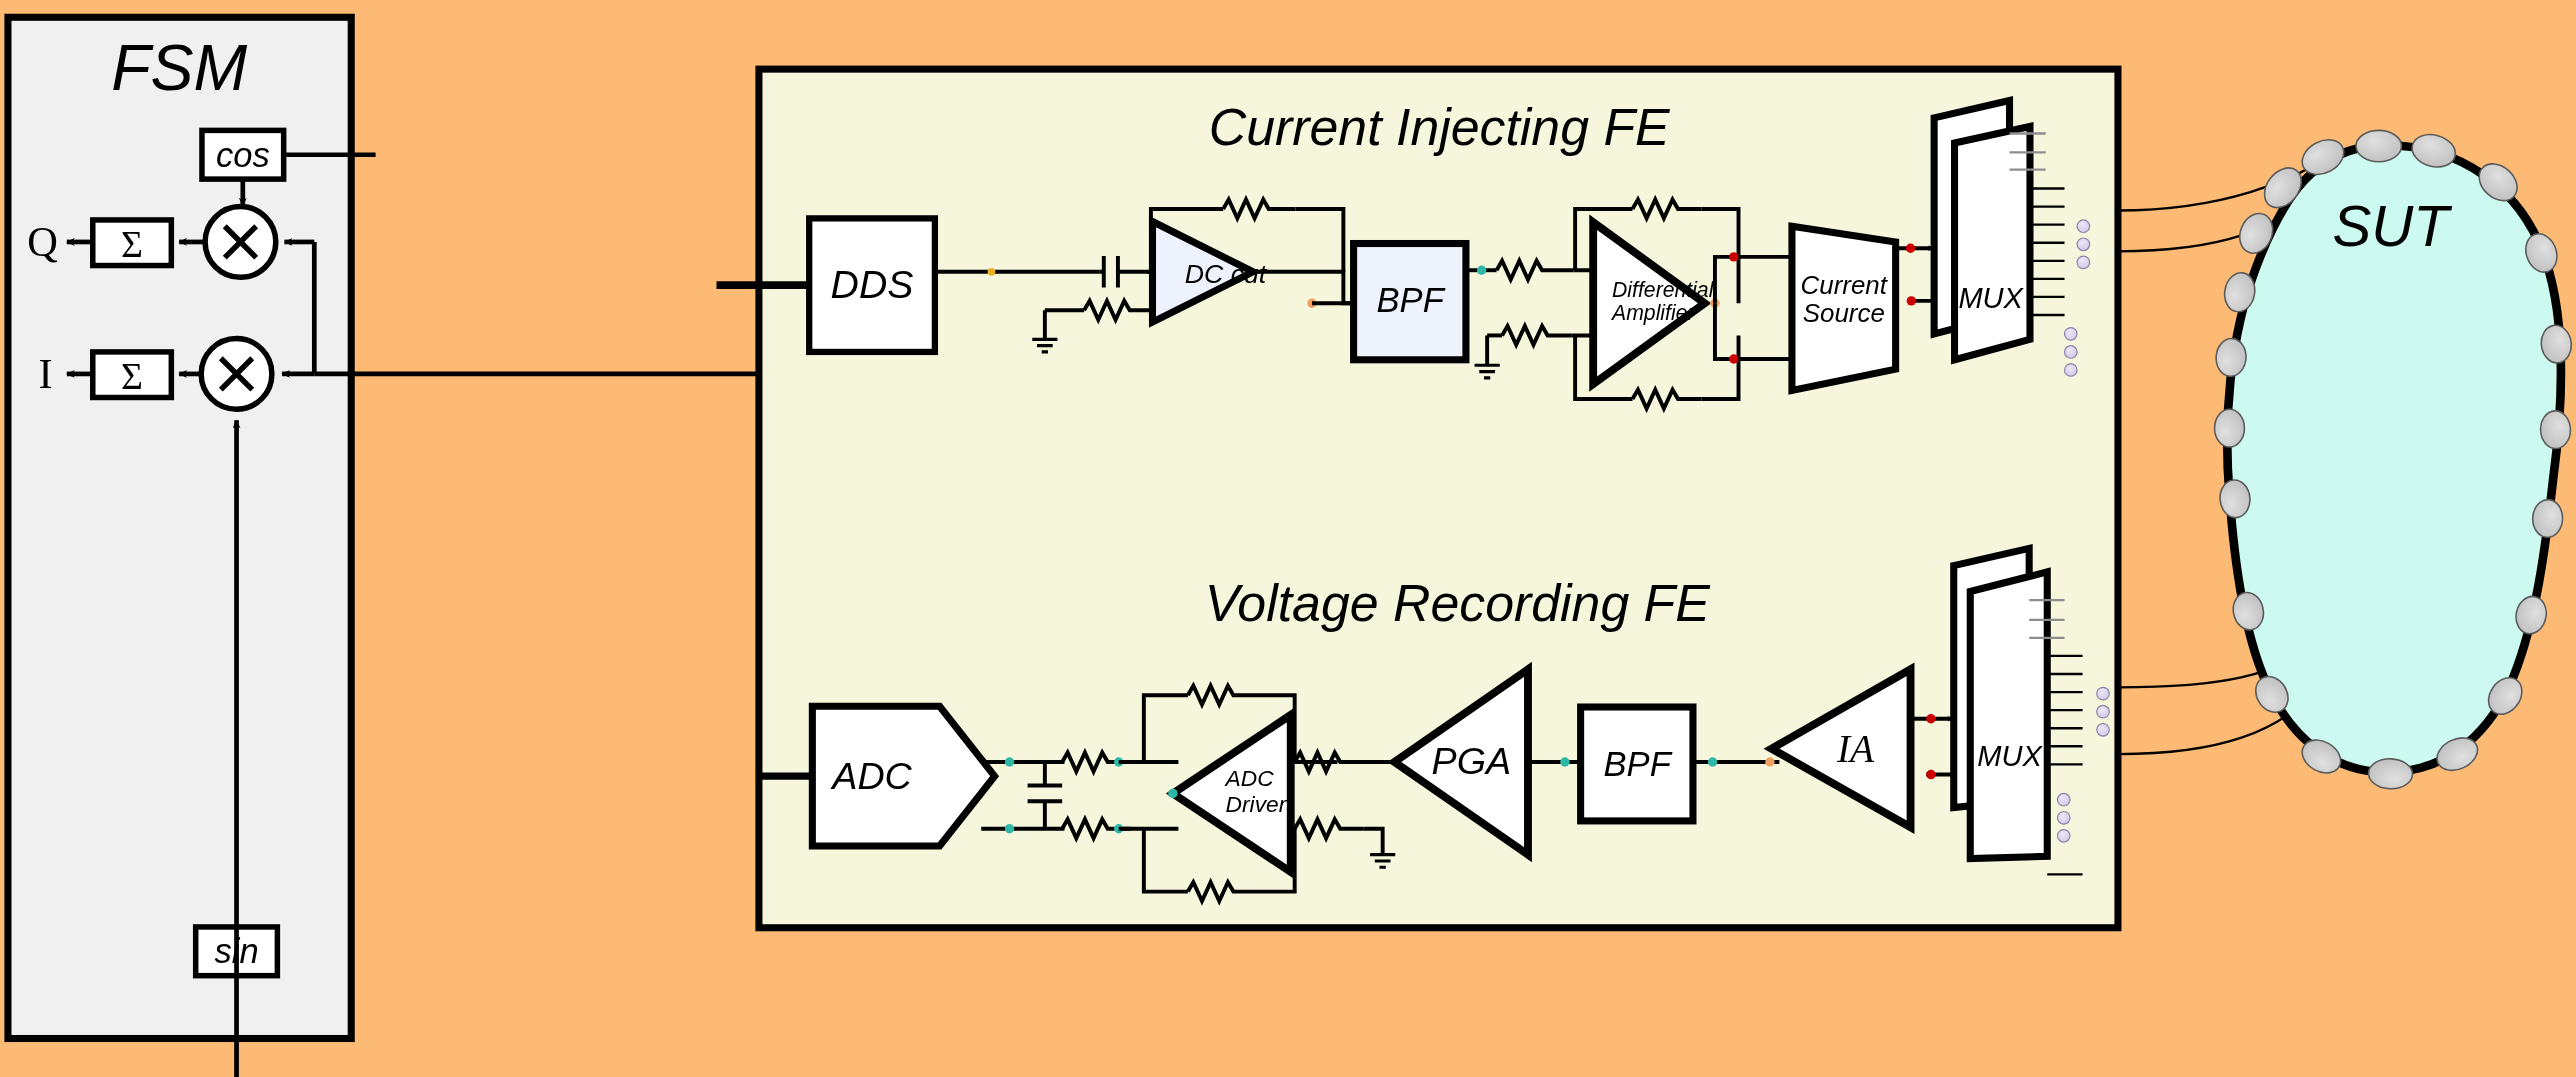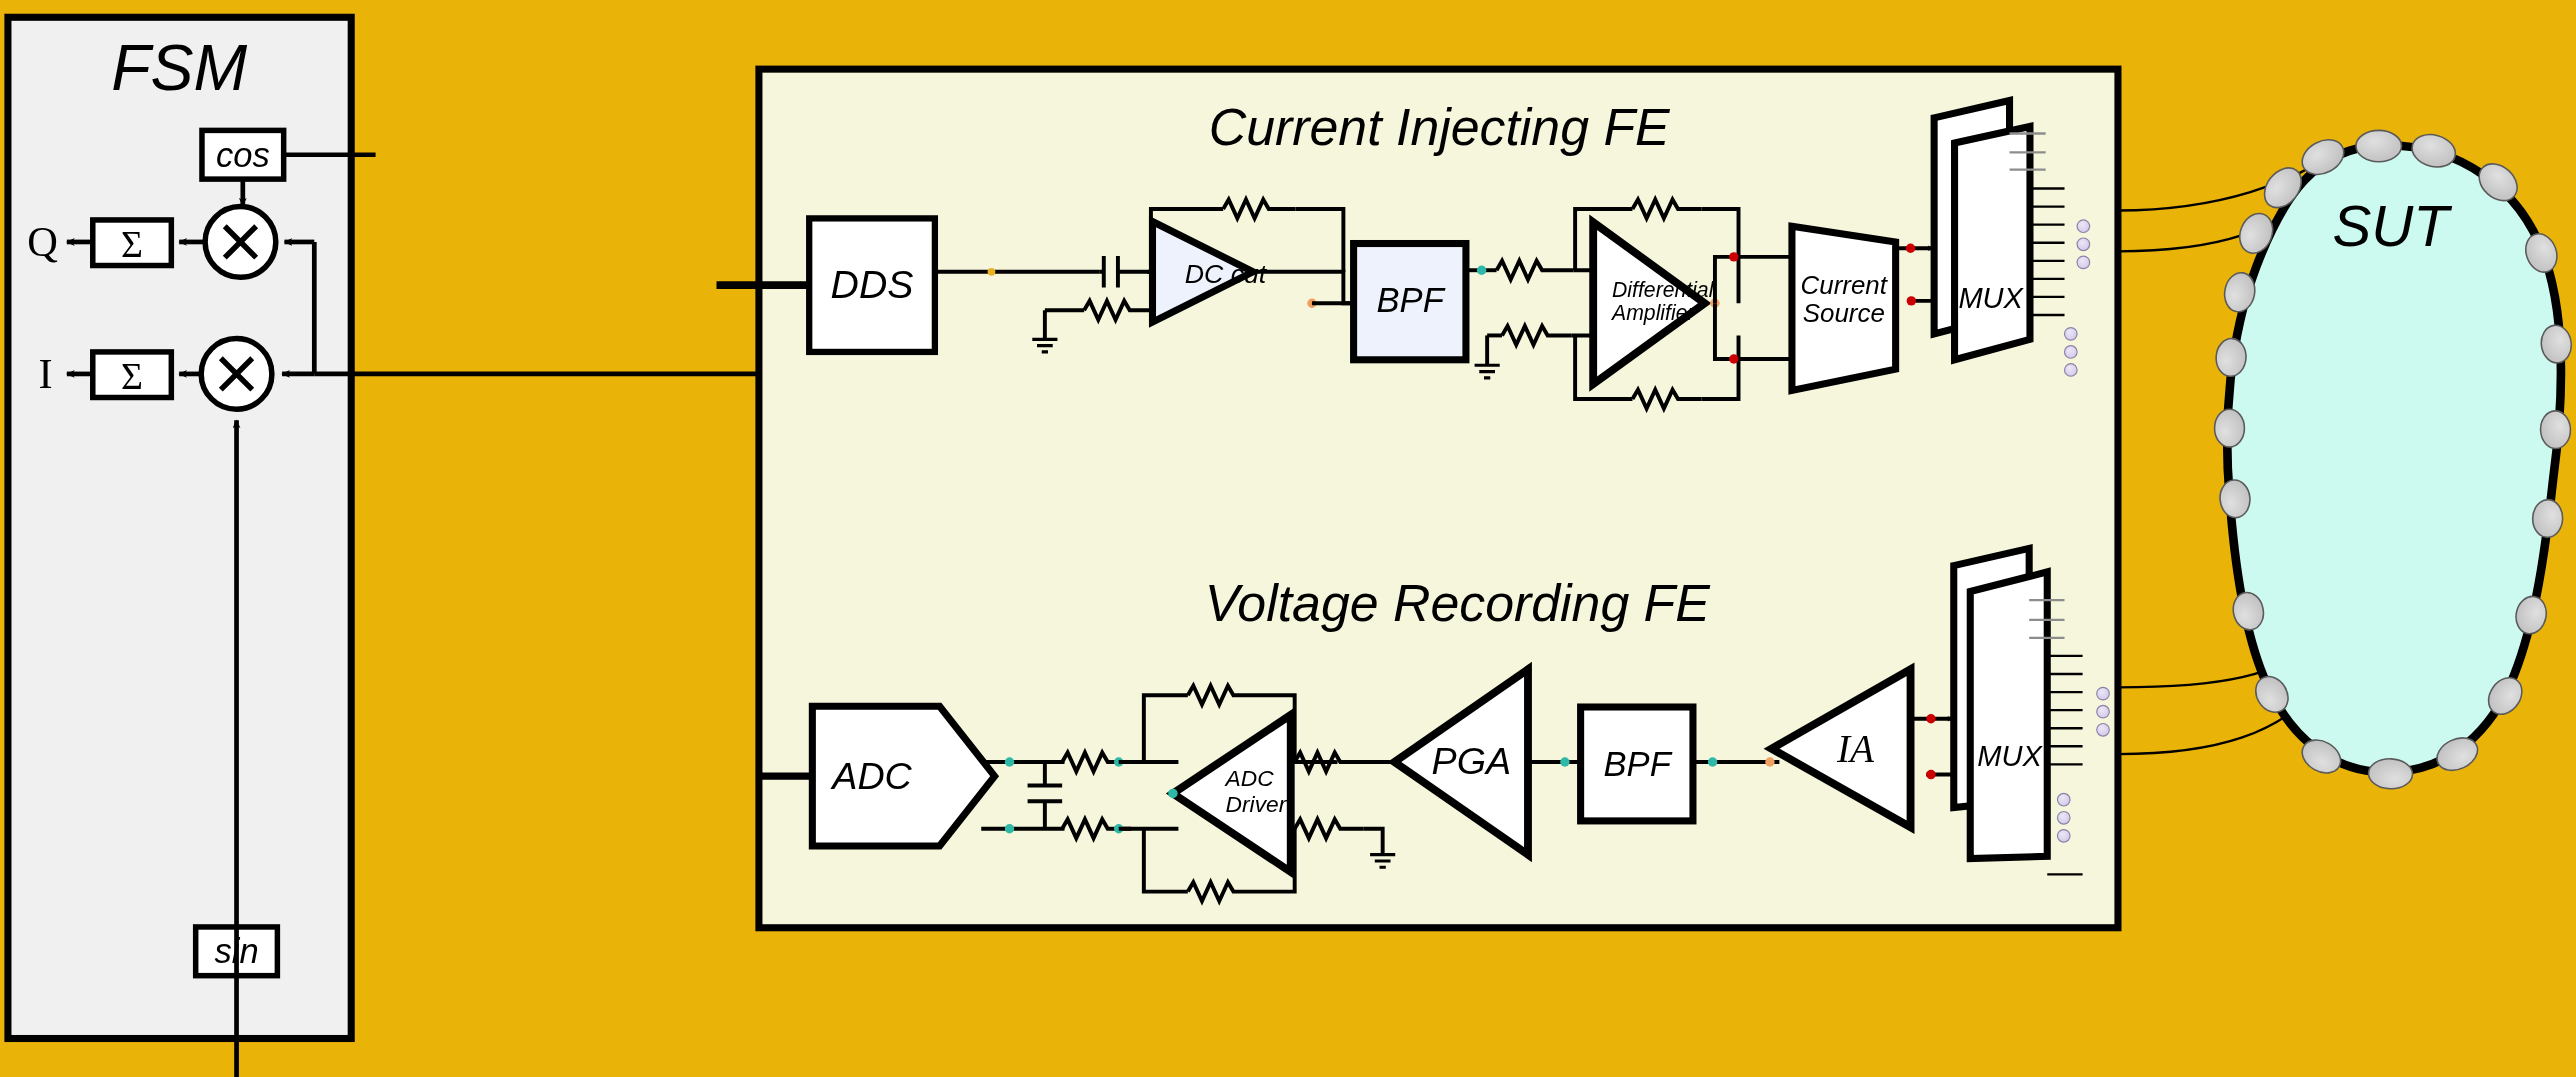--- a/index.html
+++ b/index.html
@@ -7,21 +7,21 @@
     padding: 0;
     background: #ffffff;
   }
   body {
     font-family: "Liberation Sans", sans-serif;
   }
   #root {
     position: relative;
     width: 2576px;
     height: 1077px;
-    background: #eab308;
+    background: #fdba74;
     overflow: hidden;
   }
   svg.diagram {
     position: absolute;
     top: 0; left: 0;
     width: 2576px;
     height: 1077px;
     display: block;
   }
   text { font-family: "Liberation Sans", sans-serif; }

